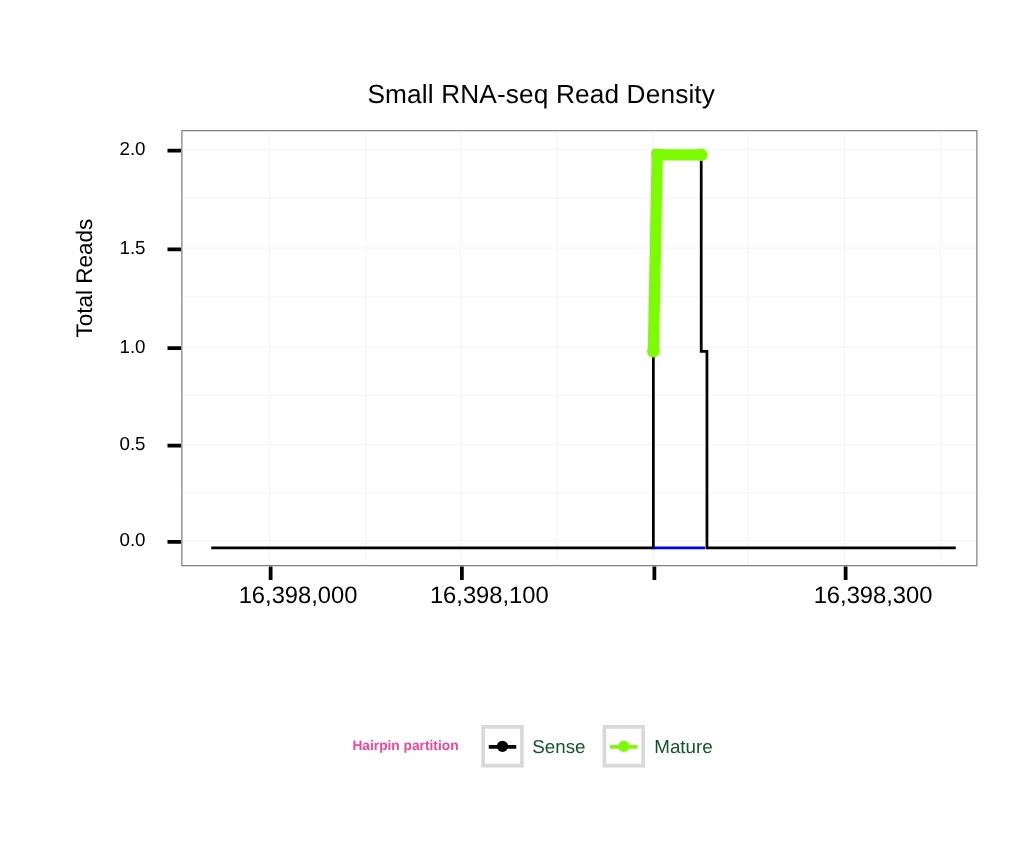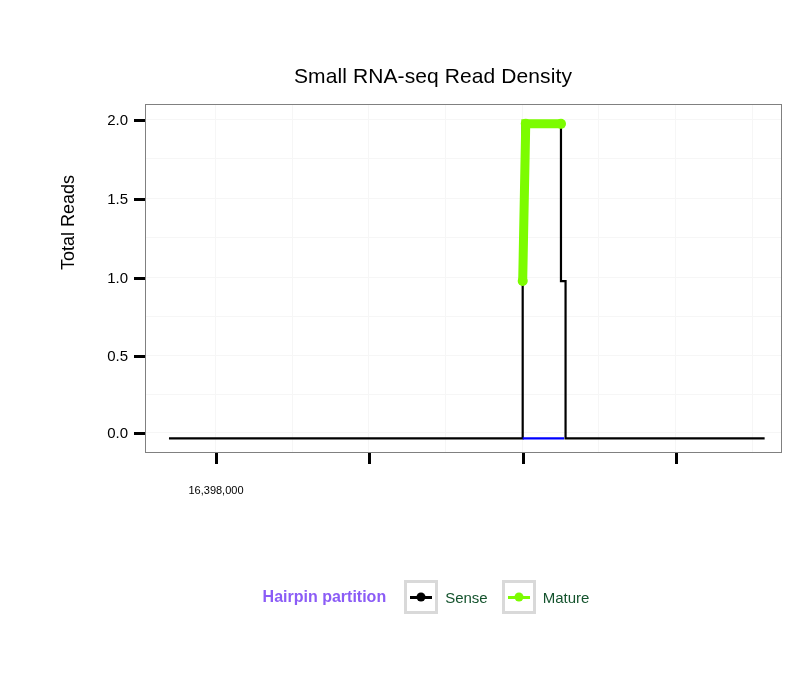--- a/index.html
+++ b/index.html
@@ -33,39 +33,39 @@
     position:absolute;left:117px;top:104px;width:637px;height:349px;
     background:#ffffff;border:1.5px solid #808080;box-sizing:border-box;
   }
   .panel-inner{position:absolute;left:0;top:0;right:0;bottom:0;overflow:hidden;}
   .gridline-h{position:absolute;left:0;right:0;height:1px;background:#f6f6f6;}
   .gridline-v{position:absolute;top:0;bottom:0;width:1px;background:#f6f6f6;}
 
   
   .ytick{position:absolute;left:106px;width:11px;height:3px;background:#000;}
   .ytlabel{
-    position:absolute;left:56px;width:44px;text-align:right;
+    position:absolute;left:56px;width:44px;text-align:center;
     font-size:15px;color:#000;
   }
   .xtick{position:absolute;top:453px;width:3px;height:11px;background:#000;}
   .xtlabel{
-    position:absolute;top:484px;width:140px;text-align:center;
-    font-size:11px;color:#000;
+    position:absolute;top:466px;width:140px;text-align:right;
+    font-size:19px;color:#000;
   }
 
   
   .series-svg{position:absolute;left:0;top:0;width:637px;height:349px;}
 
   
   .legend{
     position:absolute;left:0;top:578px;width:810px;height:38px;
     display:flex;align-items:center;justify-content:center;
   }
   .legend-title{
-    font-size:16px;font-weight:bold;color:#8b5cf6;margin-right:18px;
+    font-size:11px;font-weight:bold;color:#ec4899;margin-right:18px;
     white-space:nowrap;
   }
   .legend-item{display:flex;align-items:center;margin-right:14px;}
   .legend-key{
     width:34px;height:34px;background:#ffffff;border:3px solid #d9d9d9;
     box-sizing:border-box;position:relative;margin-right:7px;
   }
   .legend-key .kline{
     position:absolute;left:3px;right:3px;top:13px;height:2.5px;
   }
@@ -96,20 +96,22 @@
   <div class="ytlabel" style="top:269px">1.0</div>
   <div class="ytlabel" style="top:190px">1.5</div>
   <div class="ytlabel" style="top:111px">2.0</div>
 
   <div class="xtick" style="left:187px"></div>
   <div class="xtick" style="left:340px"></div>
   <div class="xtick" style="left:494px"></div>
   <div class="xtick" style="left:647px"></div>
 
   <div class="xtlabel" style="left:118px">16,398,000</div>
+  <div class="xtlabel" style="left:271px">16,398,100</div>
+  <div class="xtlabel" style="left:578px">16,398,300</div>
 
   <div class="panel">
     <div class="panel-inner">
 
       <div class="gridline-h" style="top:327px"></div>
       <div class="gridline-h" style="top:250px"></div>
       <div class="gridline-h" style="top:172px"></div>
       <div class="gridline-h" style="top:93px"></div>
       <div class="gridline-h" style="top:14px"></div>
 

